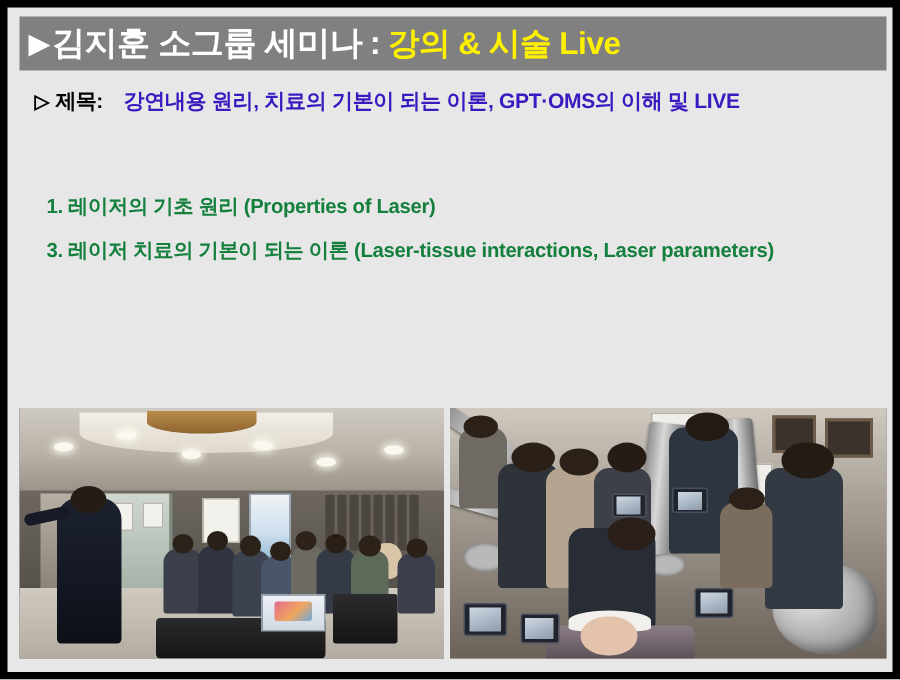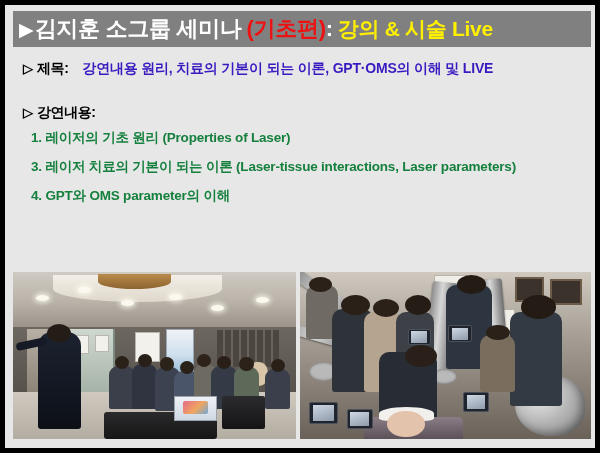--- a/index.html
+++ b/index.html
@@ -288,42 +288,36 @@
 </style>
 </head>
 <body>
 
 <div id="slide">
 
   <div id="title-bar">
     <span class="title-triangle">▶</span>
     <span class="t-white">김지훈 소그룹 세미나</span>
     <span class="t-sp"></span>
-    <span class="t-red">(기초편)</span>
     <span class="t-white">:</span>
     <span class="t-sp"></span>
     <span class="t-yellow">강의 &amp; 시술 Live</span>
   </div>
 
   <div id="subject-line">
     <span class="mark">▷</span>
     <span class="label-black">제목:</span>
     <span class="t-sp"></span>
     <span class="subject-body">강연내용 원리, 치료의 기본이 되는 이론, GPT·OMS의 이해 및 LIVE</span>
   </div>
 
-  <div id="contents-heading">
-    <span class="mark">▷</span>
-    <span class="label-black">강연내용:</span>
-  </div>
 
   <ul id="lecture-list">
     <li>1. 레이저의 기초 원리 (Properties of Laser)</li>
     <li>3. 레이저 치료의 기본이 되는 이론 (Laser-tissue interactions, Laser parameters)</li>
-    <li>4. GPT와 OMS parameter의 이해</li>
   </ul>
 
   <div id="photo-strip">
 
     <div class="photo" id="photo-lecture">
       <div class="ph1-ceiling"></div>
       <div class="ph1-cove"></div>
       <div class="ph1-wood"></div>
       <div class="ph1-light" style="left:8%;top:14%"></div>
       <div class="ph1-light" style="left:23%;top:9%"></div>

